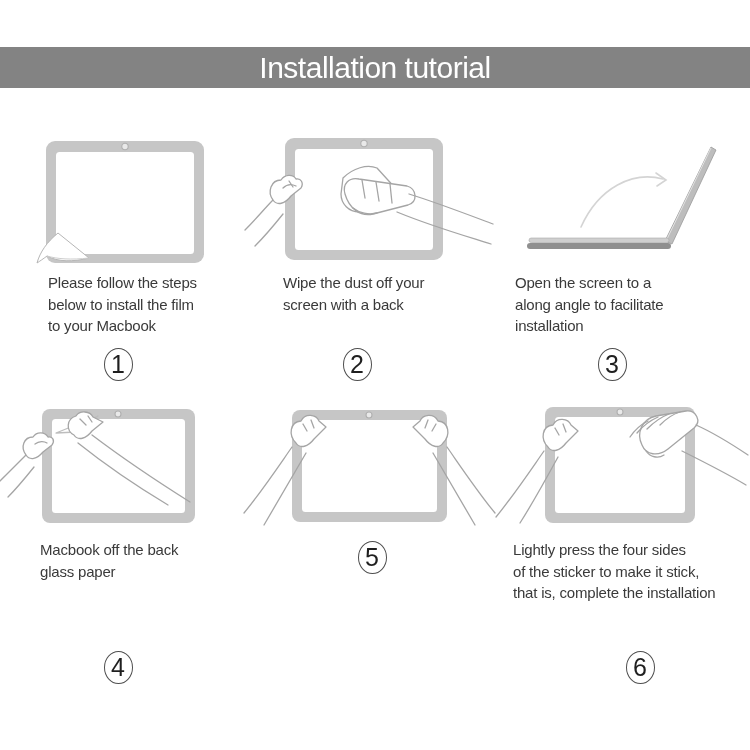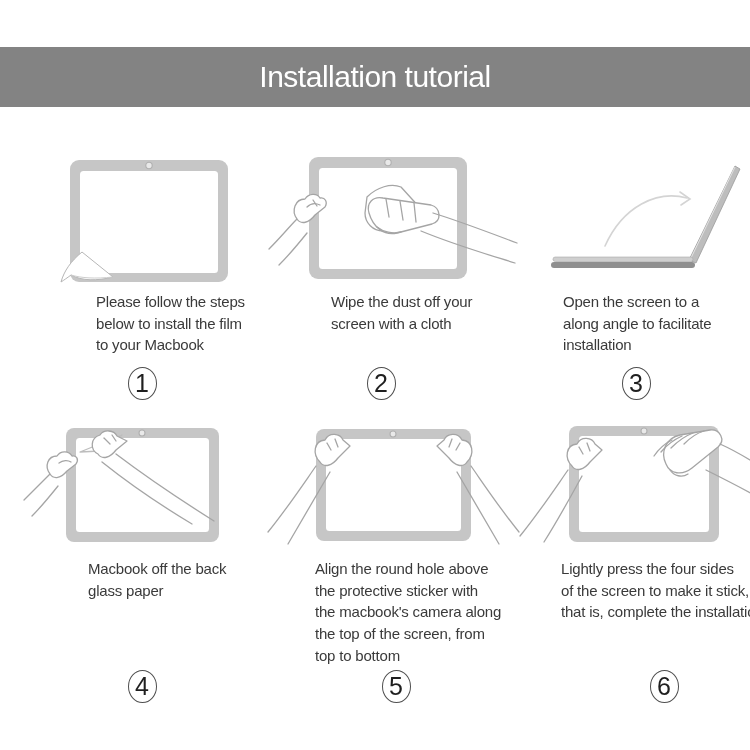--- a/index.html
+++ b/index.html
@@ -2,28 +2,28 @@
 <html><head>
 <meta charset="utf-8">
 <style>
   html,body{margin:0;padding:0;}
   body{
     width:750px;height:750px;background:#ffffff;
     font-family:"Liberation Sans", sans-serif;
     overflow:hidden;position:relative;
   }
   .banner{
-    margin-top:47px;height:60px;background:#838383;
+    margin-top:47px;height:41px;background:#838383;
     display:flex;align-items:center;justify-content:center;
   }
   .banner .title{
     color:#ffffff;font-size:30px;font-weight:400;letter-spacing:-0.5px;
   }
   .grid{display:grid;grid-template-columns:250px 240px 260px;}
-  .cell{display:flex;flex-direction:column;padding-left:48px;}
+  .cell{display:flex;flex-direction:column;}
   .illus{
     display:flex;justify-content:center;align-items:flex-end;
     overflow:visible;
   }
   .row1 .illus{height:184px;padding-bottom:6px;box-sizing:border-box;}
   .row2 .illus{height:158px;padding-bottom:12px;box-sizing:border-box;}
   .illus svg{overflow:visible;flex-shrink:0;}
   .caption{
     font-size:15px;line-height:21.7px;color:#3a3a3a;
     letter-spacing:-0.2px;white-space:pre;box-sizing:border-box;
@@ -86,21 +86,21 @@
           <path d="M117,46 L120,64"></path>
           <path d="M131,48 L134,67"></path>
           <path d="M145,50 L147,69"></path>
           <path d="M108,74 C114,79 124,81 132,79"></path>
           <path d="M164,60 C190,68 216,78 248,90"></path>
           <path d="M152,78 C186,92 214,100 246,110"></path>
         </g>
       </svg>
     </div>
     <div class="caption" style="padding-left:33px">Wipe the dust off your
-screen with a cloth</div>
+screen with a back</div>
     <div class="num-row">
       <div class="badge" style="transform:translateX(-13px)">2</div>
     </div>
   </div>
 
   <div class="cell">
     <div class="illus">
       <svg width="210" height="135" viewBox="0 0 210 135">
         <path d="M150,110 L196,16 L201,19 L157,113 Z" fill="#bdbdbd" stroke="#9a9a9a" stroke-width="0.8"></path>
         <path d="M151,110 L196,17" fill="none" stroke="#e2e2e2" stroke-width="1"></path>
@@ -169,25 +169,20 @@
         </g>
         <g class="lineart">
           <path class="handfill" d="M203,38 C211,30 209,17 198,16 C194,8 183,9 180,16 L173,22 L185,34 C191,42 199,44 203,38 Z"></path>
           <path d="M196,19 L192,26"></path>
           <path d="M188,15 L185,23"></path>
           <path d="M207,42 C221,62 237,86 255,108"></path>
           <path d="M193,48 C207,72 221,96 235,120"></path>
         </g>
       </svg>
     </div>
-    <div class="caption" style="padding-left:17px">Align the round hole above
-the protective sticker with
-the macbook's camera along
-the top of the screen, from
-top to bottom</div>
     <div class="num-row">
       <div class="badge" style="transform:translateX(2px)">5</div>
     </div>
   </div>
 
   <div class="cell">
     <div class="illus">
       <svg width="260" height="126" viewBox="0 0 260 126">
         <rect x="55" y="6" width="150" height="116" rx="8" fill="#c6c6c6"></rect>
         <rect x="65" y="16" width="130" height="96" rx="3.5" fill="#ffffff"></rect>
@@ -205,19 +200,19 @@
           <path d="M168,16 C159,20 152,26 147,32"></path>
           <path d="M179,13 C171,16 163,22 157,28"></path>
           <path d="M190,11 C183,13 176,18 170,24"></path>
           <path d="M156,50 C160,56 168,58 174,54"></path>
           <path d="M206,24 C224,32 240,42 258,54"></path>
           <path d="M192,50 C216,62 236,72 256,84"></path>
         </g>
       </svg>
     </div>
     <div class="caption" style="padding-left:23px">Lightly press the four sides
-of the screen to make it stick,
+of the sticker to make it stick,
 that is, complete the installation</div>
     <div class="num-row">
       <div class="badge" style="transform:translateX(20px)">6</div>
     </div>
   </div>
 </div>
 
 </body></html>

